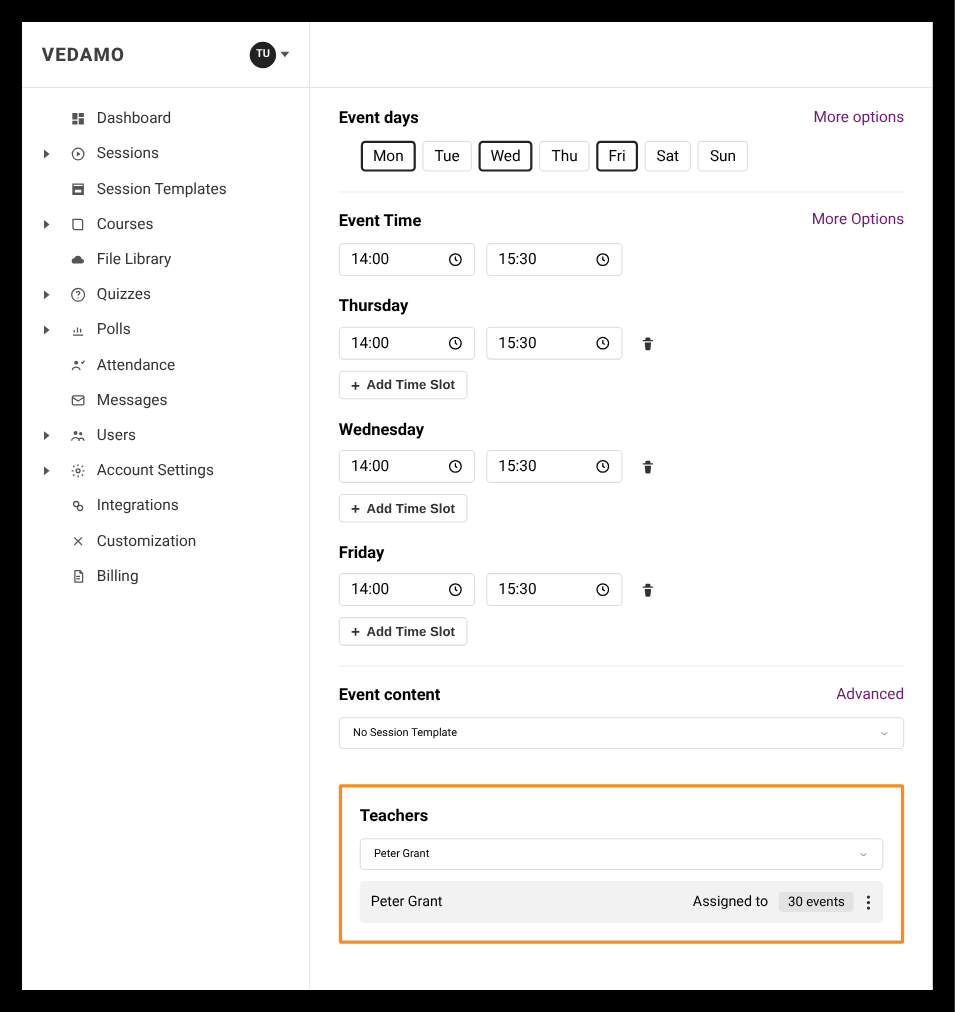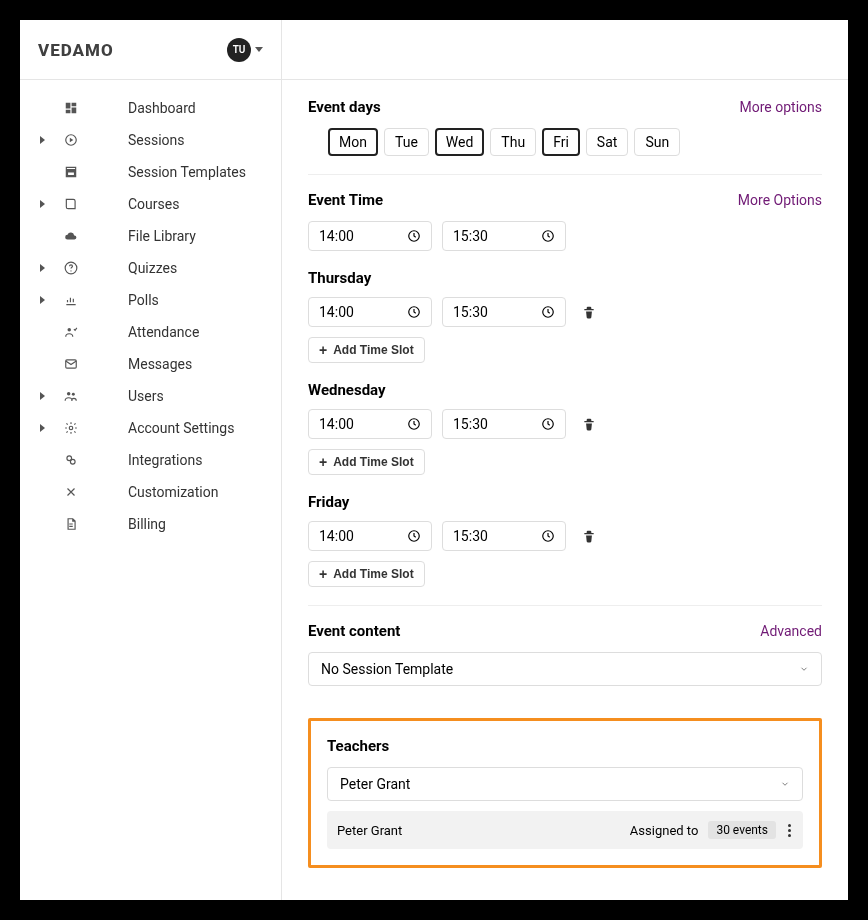--- a/index.html
+++ b/index.html
@@ -80,21 +80,21 @@
     width: 0; height: 0;
     border-top: 4px solid transparent;
     border-bottom: 4px solid transparent;
     border-left: 5px solid #555;
   }
   .nav-item .ico {
     width: 14px; height: 14px;
     color: #555;
     flex-shrink: 0;
   }
-  .nav-item span.label { flex: 1; margin-left: 40px; }
+  .nav-item span.label { flex: 1; }
   
   .main {
     flex: 1;
     overflow-y: auto;
   }
   .main-top {
     height: 60px;
     border-bottom: 1px solid #e5e5e5;
   }
   .content {
@@ -186,21 +186,21 @@
   }
   .add-slot .plus { font-weight: 700; font-size: 14px; }
   
   .select {
     display: flex;
     align-items: center;
     justify-content: space-between;
     border: 1px solid #ddd;
     border-radius: 4px;
     padding: 8px 12px;
-    font-size: 14px;
+    font-size: 10px;
     cursor: pointer;
   }
   .chev-down {
     width: 10px; height: 10px;
     color: #666;
   }
   
   .highlight {
     border: 3px solid #f58e1f;
     border-radius: 2px;

